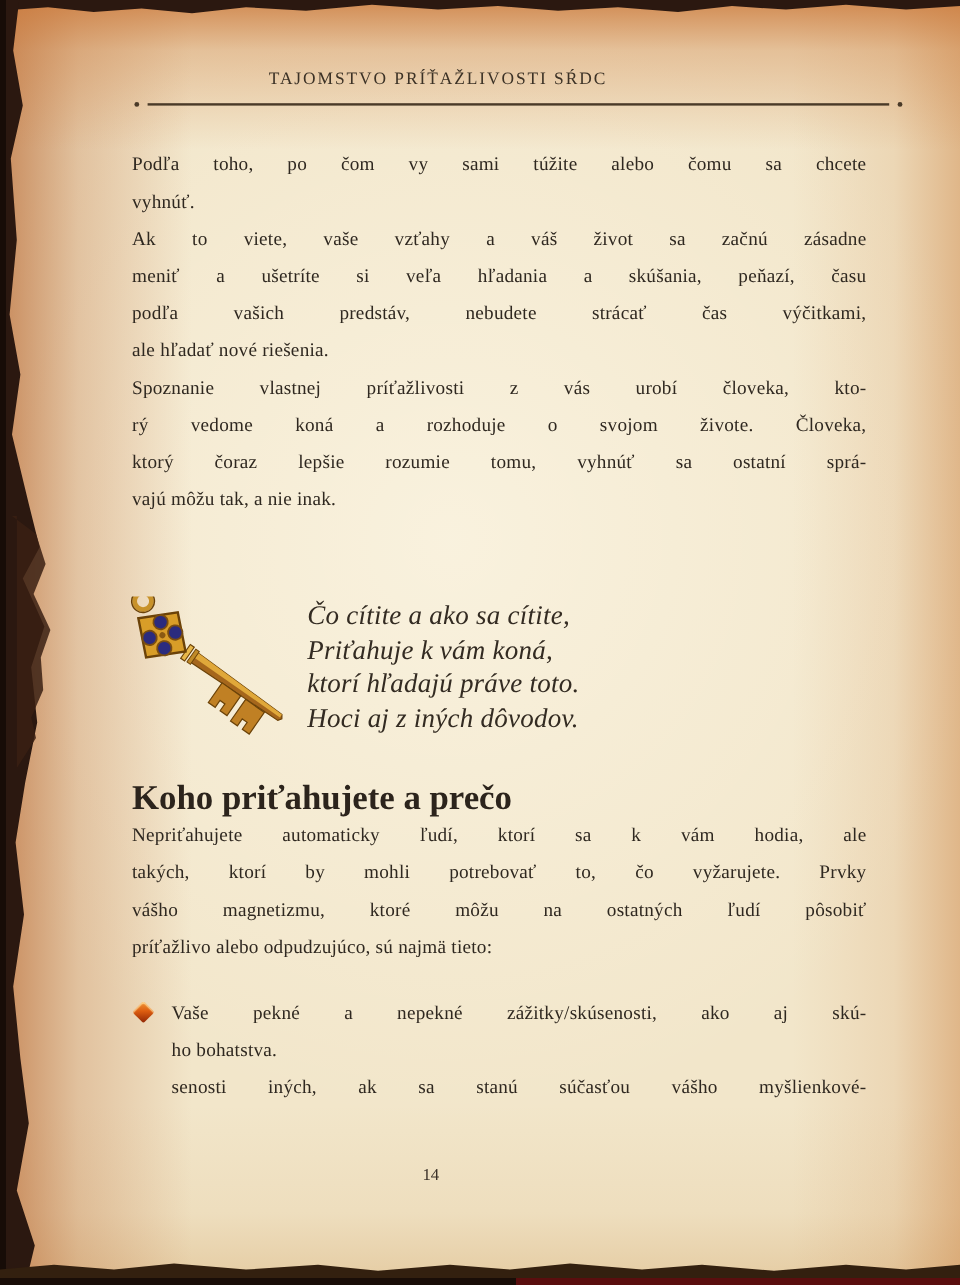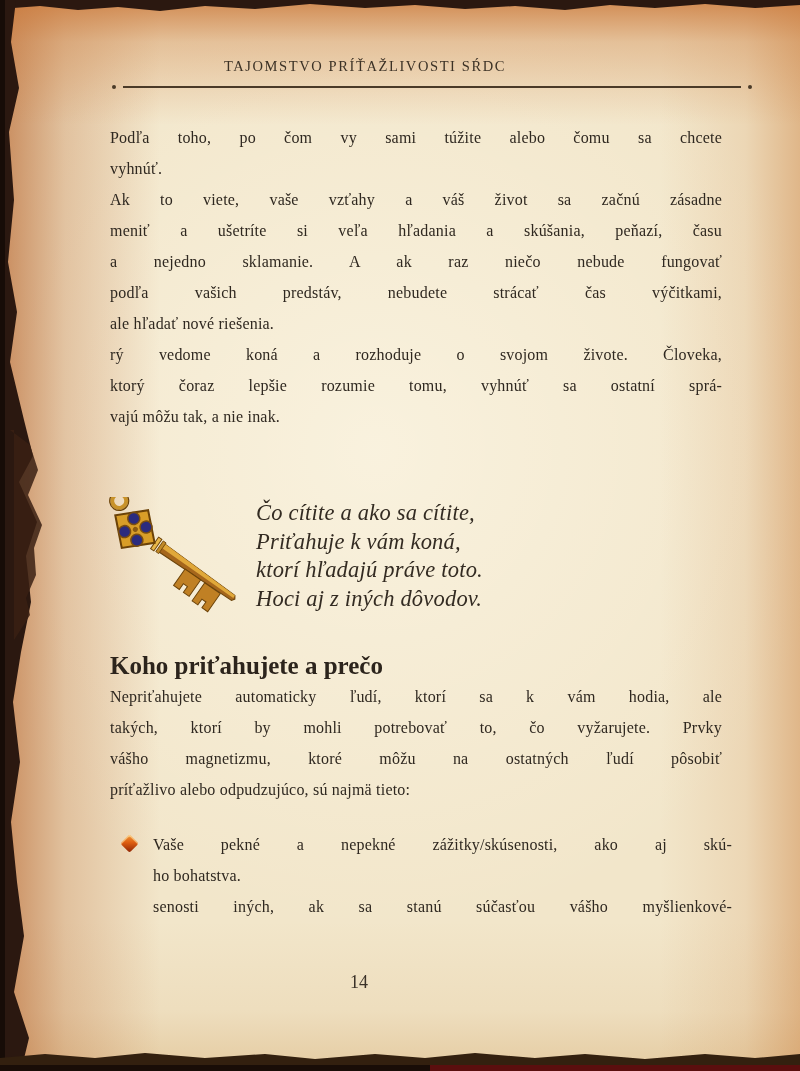--- a/index.html
+++ b/index.html
@@ -38,57 +38,57 @@
   .sec-block{position:absolute;left:110px;top:681px;width:612px;}
   .tline{font-size:16px;line-height:31px;letter-spacing:0.2px;}
   .jl{text-align:justify;text-align-last:justify;}
   .ll{text-align:left;}
 
   .quote-block{position:absolute;left:256px;top:499px;width:330px;}
   .qline{font-size:22.5px;line-height:28.5px;font-style:italic;letter-spacing:0.2px;color:#332b22;}
 
   .section-heading{
     position:absolute;left:110px;top:650px;width:612px;
-    font-size:25px;line-height:31px;font-weight:700;color:#2c241c;
+    font-size:29px;line-height:31px;font-weight:700;color:#2c241c;
   }
 
-  .bullet-block{position:absolute;left:120px;top:829px;width:612px;padding-left:33px;box-sizing:border-box;}
+  .bullet-block{position:absolute;left:110px;top:829px;width:612px;padding-left:33px;box-sizing:border-box;}
   .bullet-diamond{
     position:absolute;left:3px;top:8px;width:13px;height:13px;
     transform:rotate(45deg);border-radius:2px;
     background:linear-gradient(135deg,#f29a3a 0%,#dd5d10 45%,#8e2405 100%);
     box-shadow:inset 1px 1px 1px rgba(255,230,170,0.8);
   }
   .key-svg{position:absolute;left:98px;top:497px;}
 
   .page-number{
     position:absolute;left:299px;top:972px;width:120px;
-    text-align:center;font-size:18px;color:#3a3128;
+    text-align:center;font-size:14px;color:#3a3128;
   }
 </style>
 </head>
 <body>
 
 <div class="page">
 
   <div class="header-title">TAJOMSTVO PRÍŤAŽLIVOSTI SŔDC</div>
   <div class="header-rule">
     <span class="dot"></span>
     <span class="line"></span>
     <span class="dot"></span>
   </div>
 
   <div class="main-block">
     <div class="tline jl">Podľa toho, po čom vy sami túžite alebo čomu sa chcete</div>
     <div class="tline ll">vyhnúť.</div>
     <div class="tline jl">Ak to viete, vaše vzťahy a váš život sa začnú zásadne</div>
     <div class="tline jl">meniť a ušetríte si veľa hľadania a skúšania, peňazí, času</div>
-    <div class="tline jl">a nejedno sklamanie. A ak raz niečo nebude fungovať</div>
     <div class="tline jl">podľa vašich predstáv, nebudete strácať čas výčitkami,</div>
     <div class="tline ll">ale hľadať nové riešenia.</div>
+    <div class="tline jl">Spoznanie vlastnej príťažlivosti z vás urobí človeka, kto-</div>
     <div class="tline jl">rý vedome koná a rozhoduje o svojom živote. Človeka,</div>
     <div class="tline jl">ktorý čoraz lepšie rozumie tomu, vyhnúť sa ostatní sprá-</div>
     <div class="tline ll">vajú môžu tak, a nie inak.</div>
   </div>
 
   <svg class="key-svg" width="150" height="140" viewBox="0 0 150 140">
     <g transform="translate(14,16) rotate(35)">
 
       <polygon points="60,-5 148,-3 150,0 148,3 60,5" fill="#a5661c" stroke="#6b4208" stroke-width="1"></polygon>
       <polygon points="60,-5 148,-3 148,0 60,0" fill="#e0a83a"></polygon>

